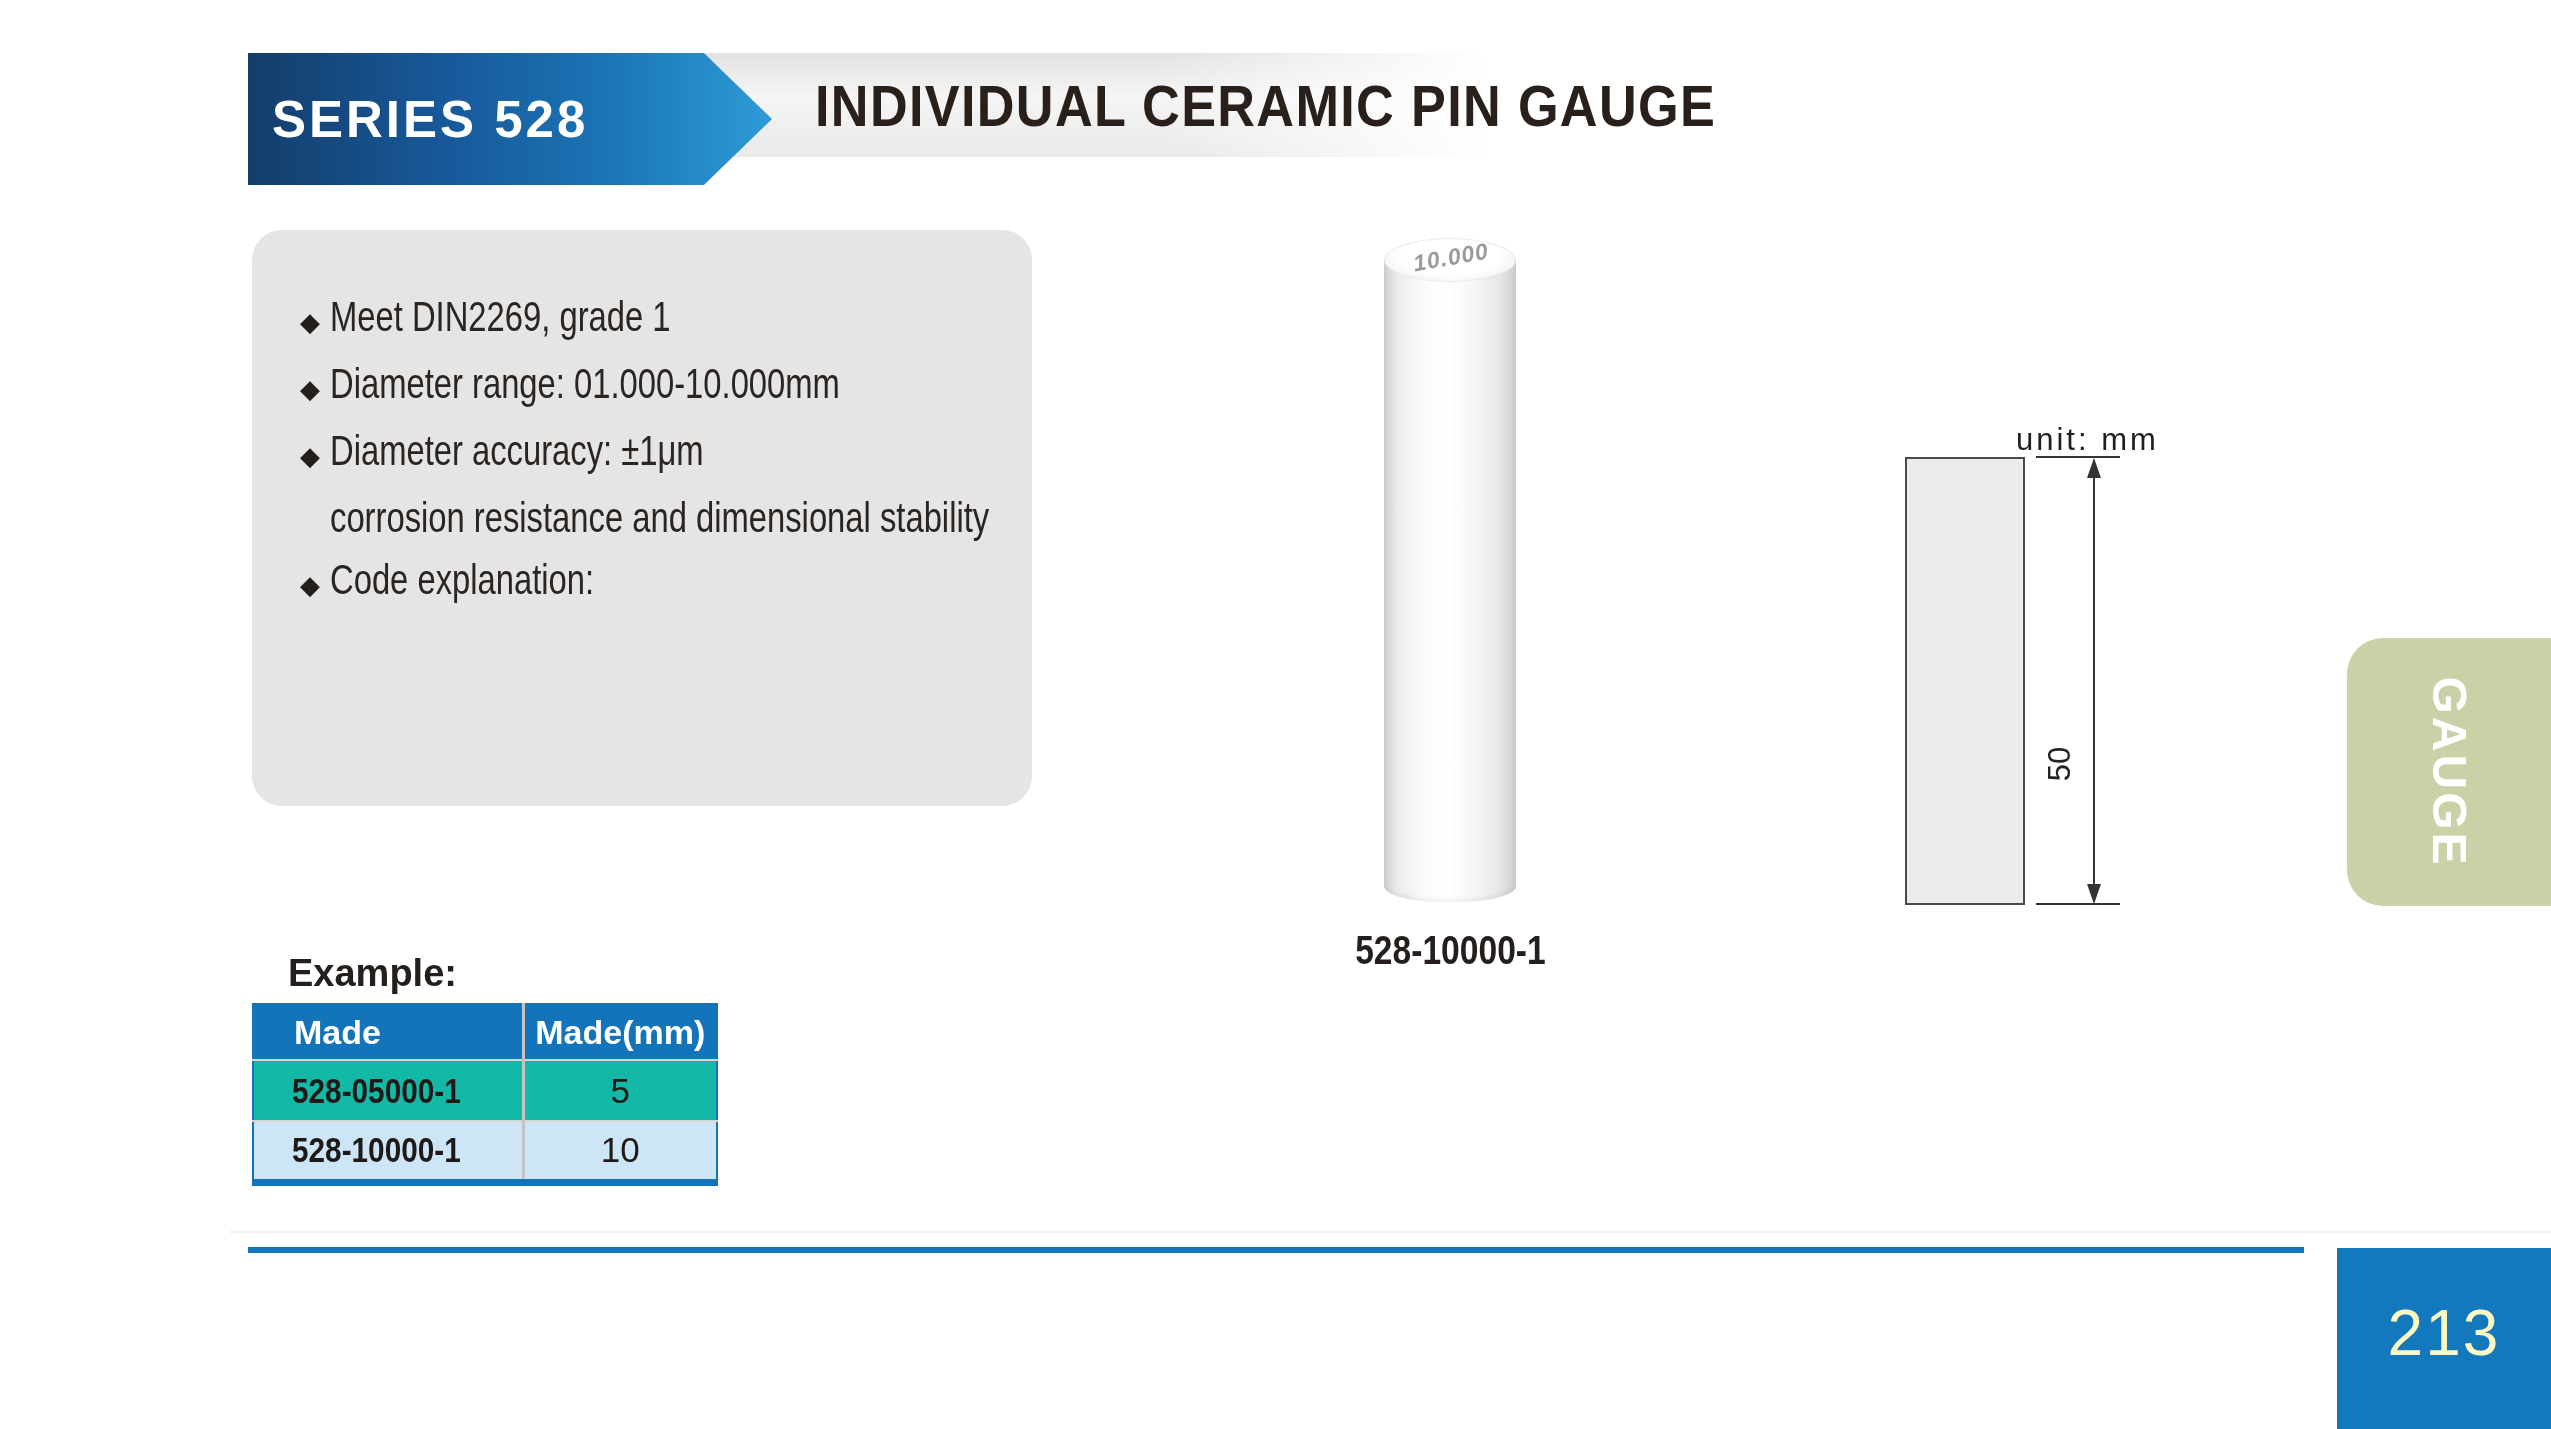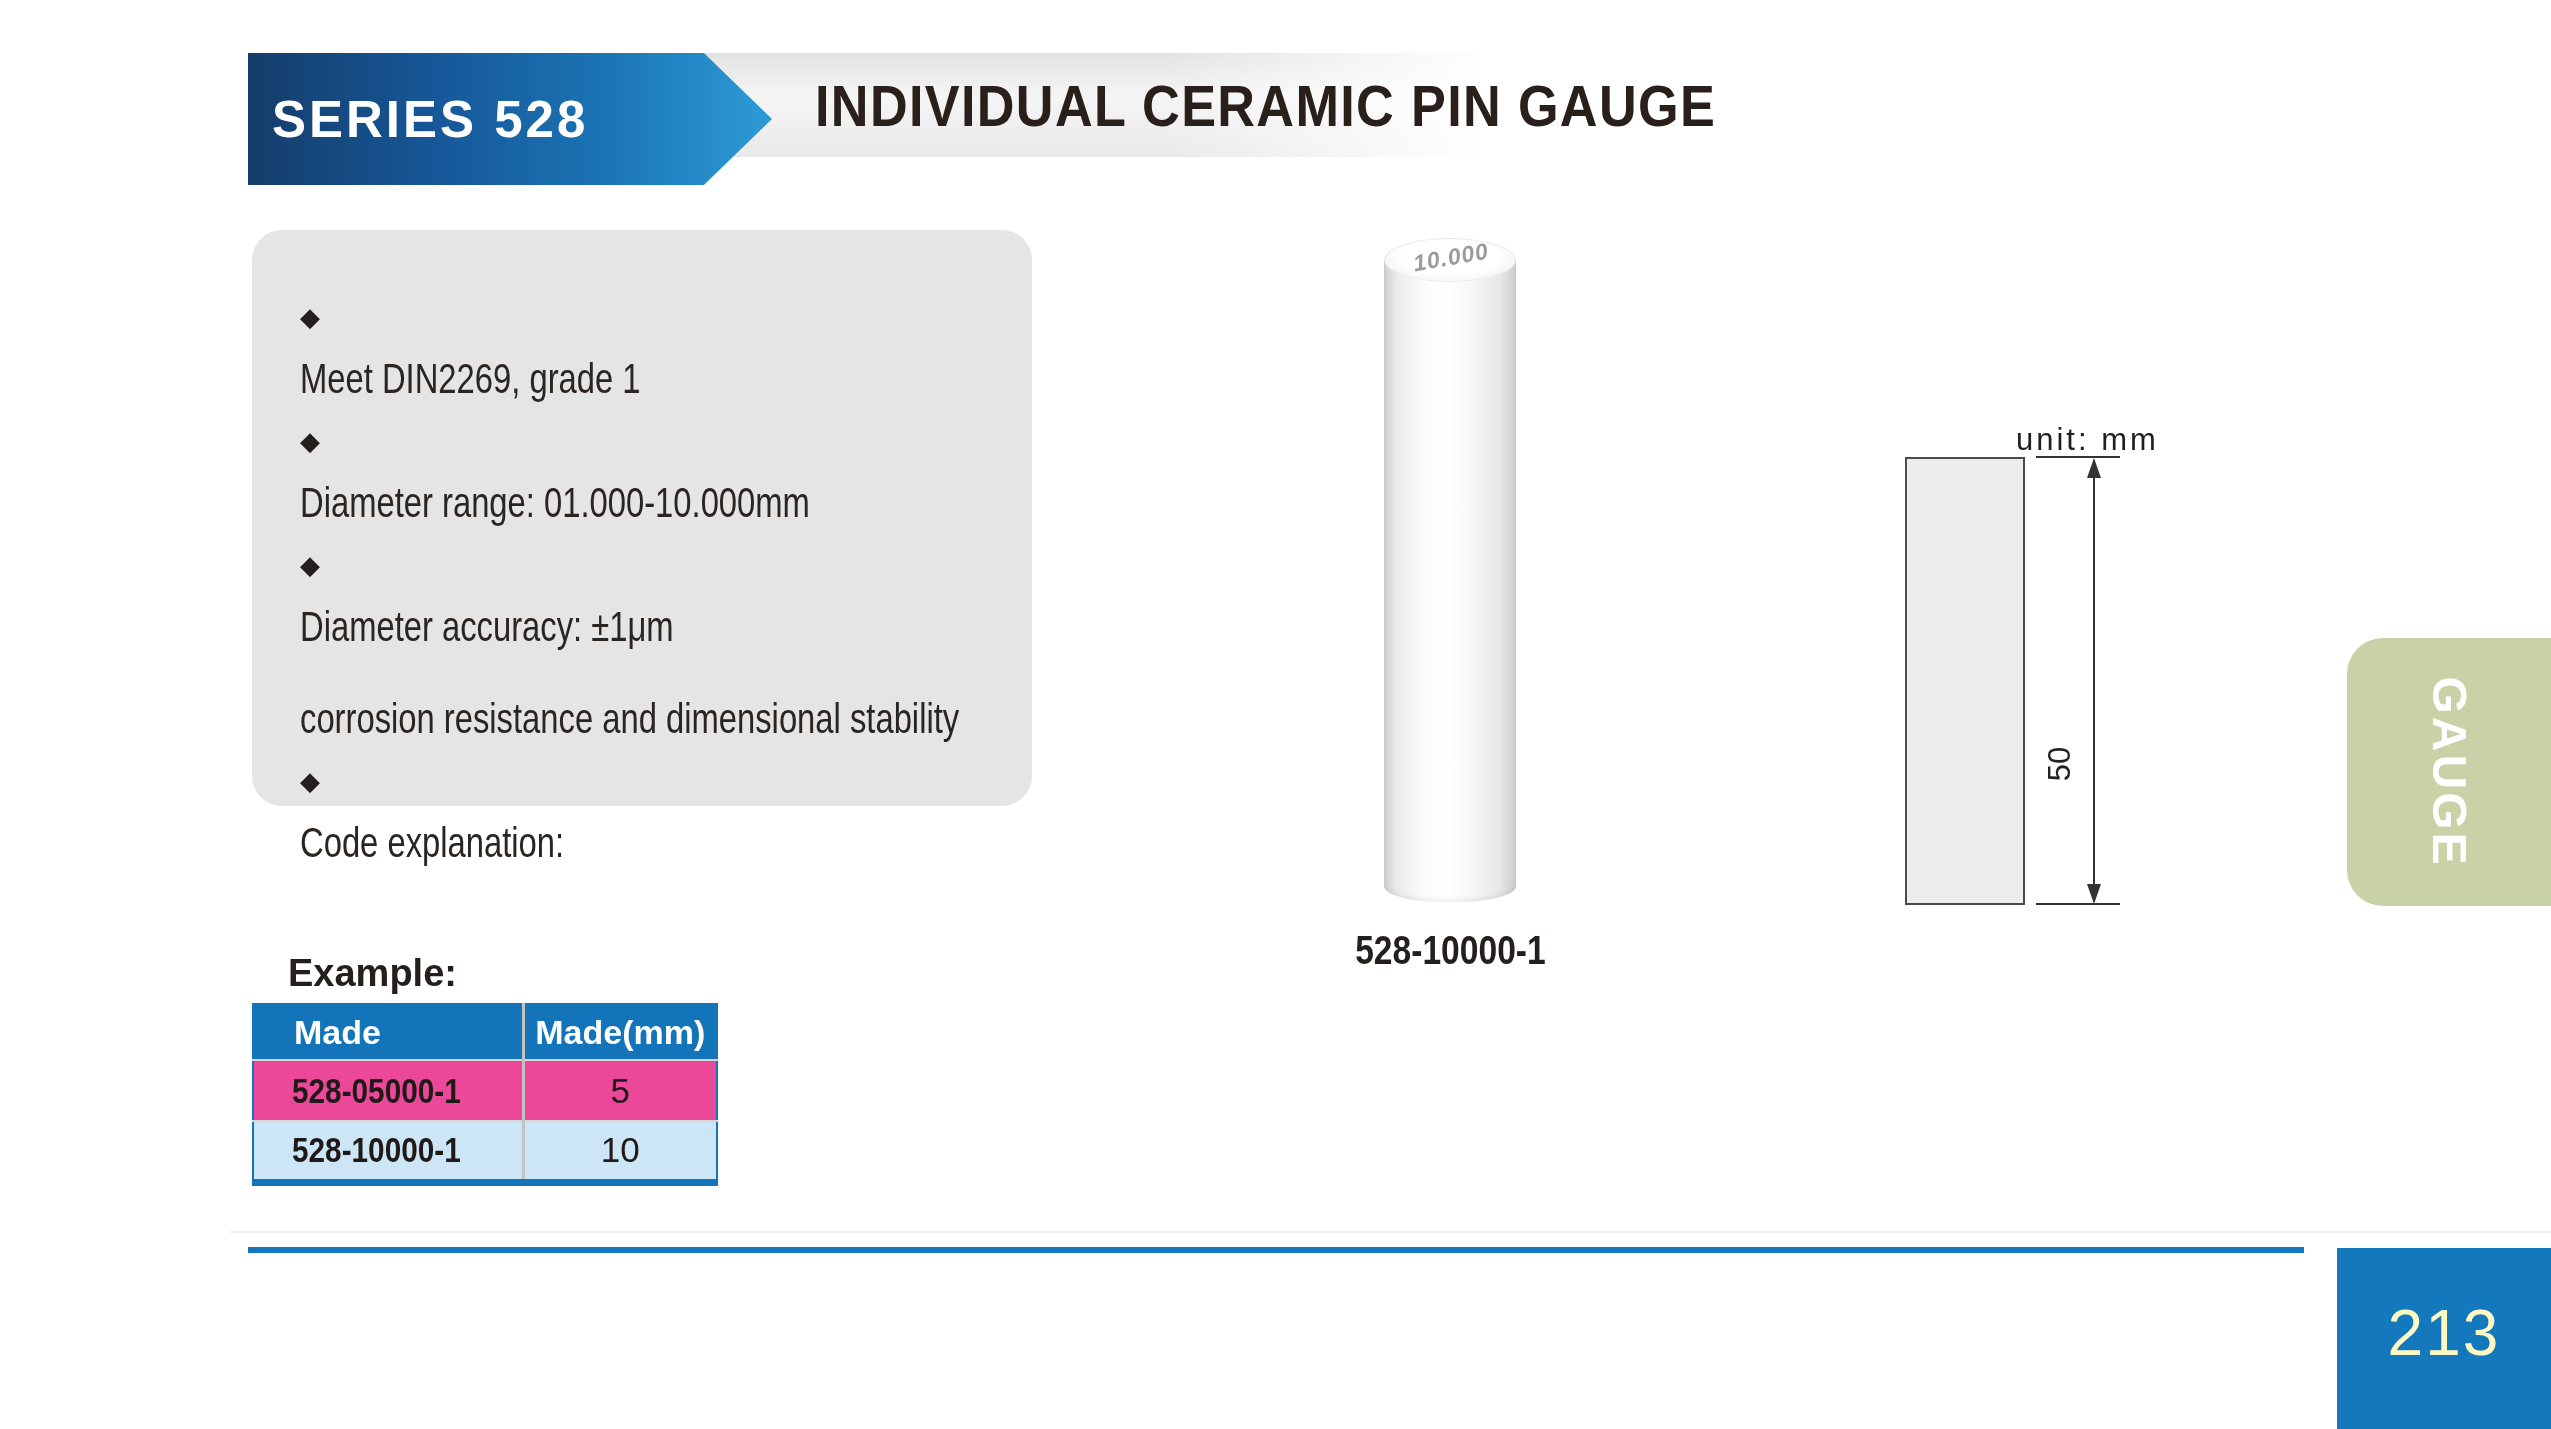--- a/index.html
+++ b/index.html
@@ -25,21 +25,21 @@
     position:absolute; left:815px; top:53px; height:104px; display:flex; align-items:center;
     font-size:58px; font-weight:bold; color:#2a201b; letter-spacing:1.5px; white-space:nowrap;
     transform:scaleX(0.9); transform-origin:left center;
   }
 
   
   .features {
     position:absolute; left:252px; top:230px; width:780px; height:576px;
     background:#e6e5e5; border-radius:30px; padding:56px 30px 0 48px; color:#2b2522;
   }
-  .feature-line { display:flex; align-items:baseline; font-size:42px; line-height:62px;flex-direction:column; }
+  .feature-line { display:flex; align-items:baseline; font-size:42px; line-height:62px; }
   .bullet { flex:0 0 30px; font-size:26px; color:#241f1c; }
   .bullet::before { content:"◆"; }
   .feature-line.cont .bullet::before { content:""; }
   .feature-text { display:inline-block; transform:scaleX(0.78); transform-origin:0 50%; white-space:nowrap; letter-spacing:0; }
 
   .code-assembly { display:flex; align-items:flex-start; margin-left:70px; margin-top:4px;
     font-size:42px; font-weight:bold; color:#241f1c; line-height:48px; }
   .code-prefix { display:inline-block; transform:scaleX(0.8); transform-origin:right center; }
   .code-mid { display:flex; flex-direction:column; align-items:center; }
   .code-boxes { display:flex; gap:5px; padding:5px 3px 6px 3px; border-bottom:4px solid #2a2522; }
@@ -92,21 +92,21 @@
     transform:translate(-50%,-50%) rotate(90deg);
     font-size:48px; font-weight:bold; color:#fff; letter-spacing:3px; white-space:nowrap; }
 
   
   .example-label { position:absolute; left:288px; top:952px; font-size:38px; font-weight:bold; color:#241f1c; }
   .spec-table { position:absolute; left:252px; top:1003px; width:466px; border-collapse:collapse;
     border:2px solid #1374ba; border-bottom:7px solid #1374ba; }
   .spec-table th { background:#1374ba; color:#fff; font-size:34px; font-weight:bold; height:56px; }
   .spec-table th.code-col { text-align:left; padding-left:40px; width:270px; }
   .spec-table th.size-col { text-align:center; }
-  .spec-table td { height:61px; font-size:35px; color:#1f1a17; background:#ec4899; border-top:2px solid #d6d6d6; }
+  .spec-table td { height:61px; font-size:35px; color:#1f1a17; background:#14b8a6; border-top:2px solid #d6d6d6; }
   .spec-table td.code { font-weight:bold; padding-left:38px; }
   .spec-table td.size { text-align:center; font-weight:normal; }
   .spec-table td + td, .spec-table th + th { border-left:3px solid #c4c4c4; }
   .spec-table tr.alt td { background:#cde6f7; }
   .cond { display:inline-block; transform:scaleX(0.85); transform-origin:left center; white-space:nowrap; }
 
   
   .faint-rule { position:absolute; left:230px; top:1231px; width:2321px; height:2px; background:#f0efee; }
   .blue-rule { position:absolute; left:248px; top:1247px; width:2056px; height:6px; background:#1477bd; }
   .page-num-box { position:absolute; left:2337px; top:1248px; width:214px; height:181px; background:#1478bd; }

